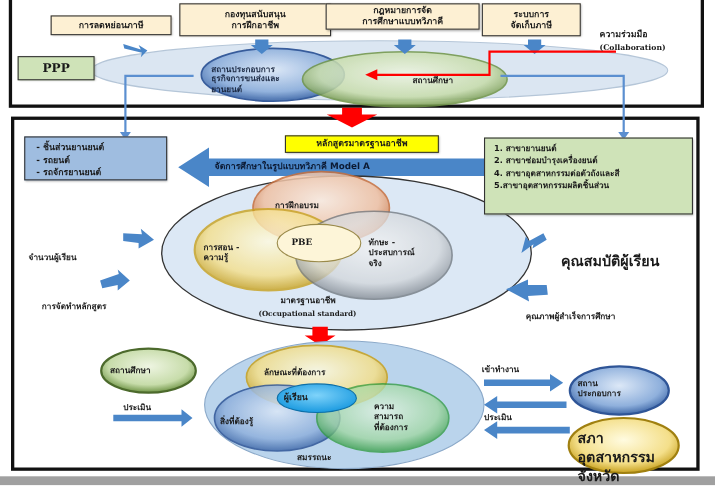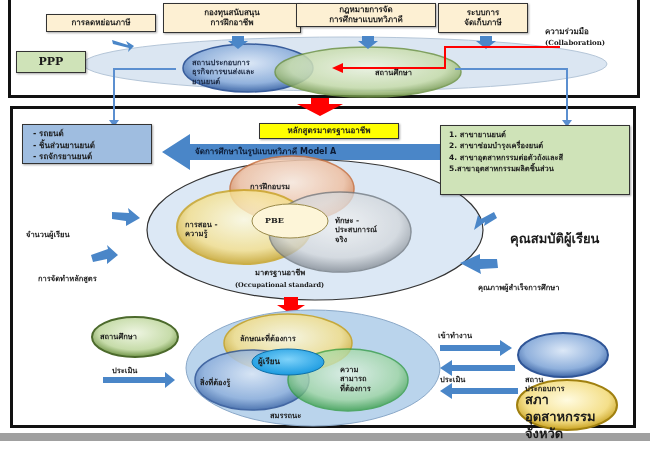--- a/index.html
+++ b/index.html
@@ -138,22 +138,22 @@
 <div class="lbl" style="left:375px; top:68px; width:80px; font-size:7.5px;">สถานศึกษา</div>
 <div class="lbl" style="left:545px; top:27px; width:70px; font-size:8px;">ความร่วมมือ</div>
 <div class="lbl" style="left:545px; top:39px; width:85px; font-family:'DejaVu Serif',serif; font-size:7px;">(Collaboration)</div>
 
 <div class="box yellow" style="left:230px; top:123px; width:140px; height:16px; font-size:8px;">
   <span>หลักสูตรมาตรฐานอาชีพ</span>
 </div>
 <div class="lbl" style="left:195px; top:147px; width:250px; font-size:8px; color:#0c1a33;">จัดการศึกษาในรูปแบบทวิภาคี Model A</div>
 
 <div class="list bluebox" style="left:22px; top:124px; width:130px; height:40px; padding:3px 10px;">
+  <div>- ชิ้นส่วนยานยนต์</div>
   <div>- รถยนต์</div>
-  <div>- ชิ้นส่วนยานยนต์</div>
   <div>- รถจักรยานยนต์</div>
 </div>
 
 <div class="list green" style="left:440px; top:125px; width:190px; height:70px; padding:3px 8px; font-size:7.5px; line-height:1.5;">
   <div>1. สาขายานยนต์</div>
   <div>2. สาขาซ่อมบำรุงเครื่องยนต์</div>
   <div>4. สาขาอุตสาหกรรมต่อตัวถังและสี</div>
   <div>5.สาขาอุตสาหกรรมผลิตชิ้นส่วน</div>
 </div>
 
@@ -178,17 +178,17 @@
 <div class="lbl" style="left:240px; top:334px; width:100px; font-size:7.5px;">ลักษณะที่ต้องการ</div>
 <div class="lbl" style="left:200px; top:378px; width:75px; font-size:7.5px;">สิ่งที่ต้องรู้</div>
 <div class="lbl" style="left:340px; top:365px; width:60px; white-space:pre; font-size:7.5px;">ความ
 สามารถ
 ที่ต้องการ</div>
 <div class="lbl" style="left:258px; top:357px; width:60px; font-size:8px;">ผู้เรียน</div>
 <div class="lbl" style="left:270px; top:411px; width:80px; font-size:7.5px;">สมรรถนะ</div>
 
 <div class="lbl" style="left:438px; top:331px; width:60px; font-size:7.5px;">เข้าทำงาน</div>
 <div class="lbl" style="left:440px; top:375px; width:60px; font-size:7.5px;">ประเมิน</div>
-<div class="lbl" style="left:525px; top:344px; width:76px; white-space:pre; font-size:7.5px;margin-top:31px;">สถาน
+<div class="lbl" style="left:525px; top:344px; width:76px; white-space:pre; font-size:7.5px;">สถาน
 ประกอบการ</div>
 <div class="lbl" style="left:525px; top:392px; width:84px; white-space:pre; font-size:13px; line-height:1.3;">สภา
 อุตสาหกรรม
 จังหวัด</div>
 
 </body></html>

